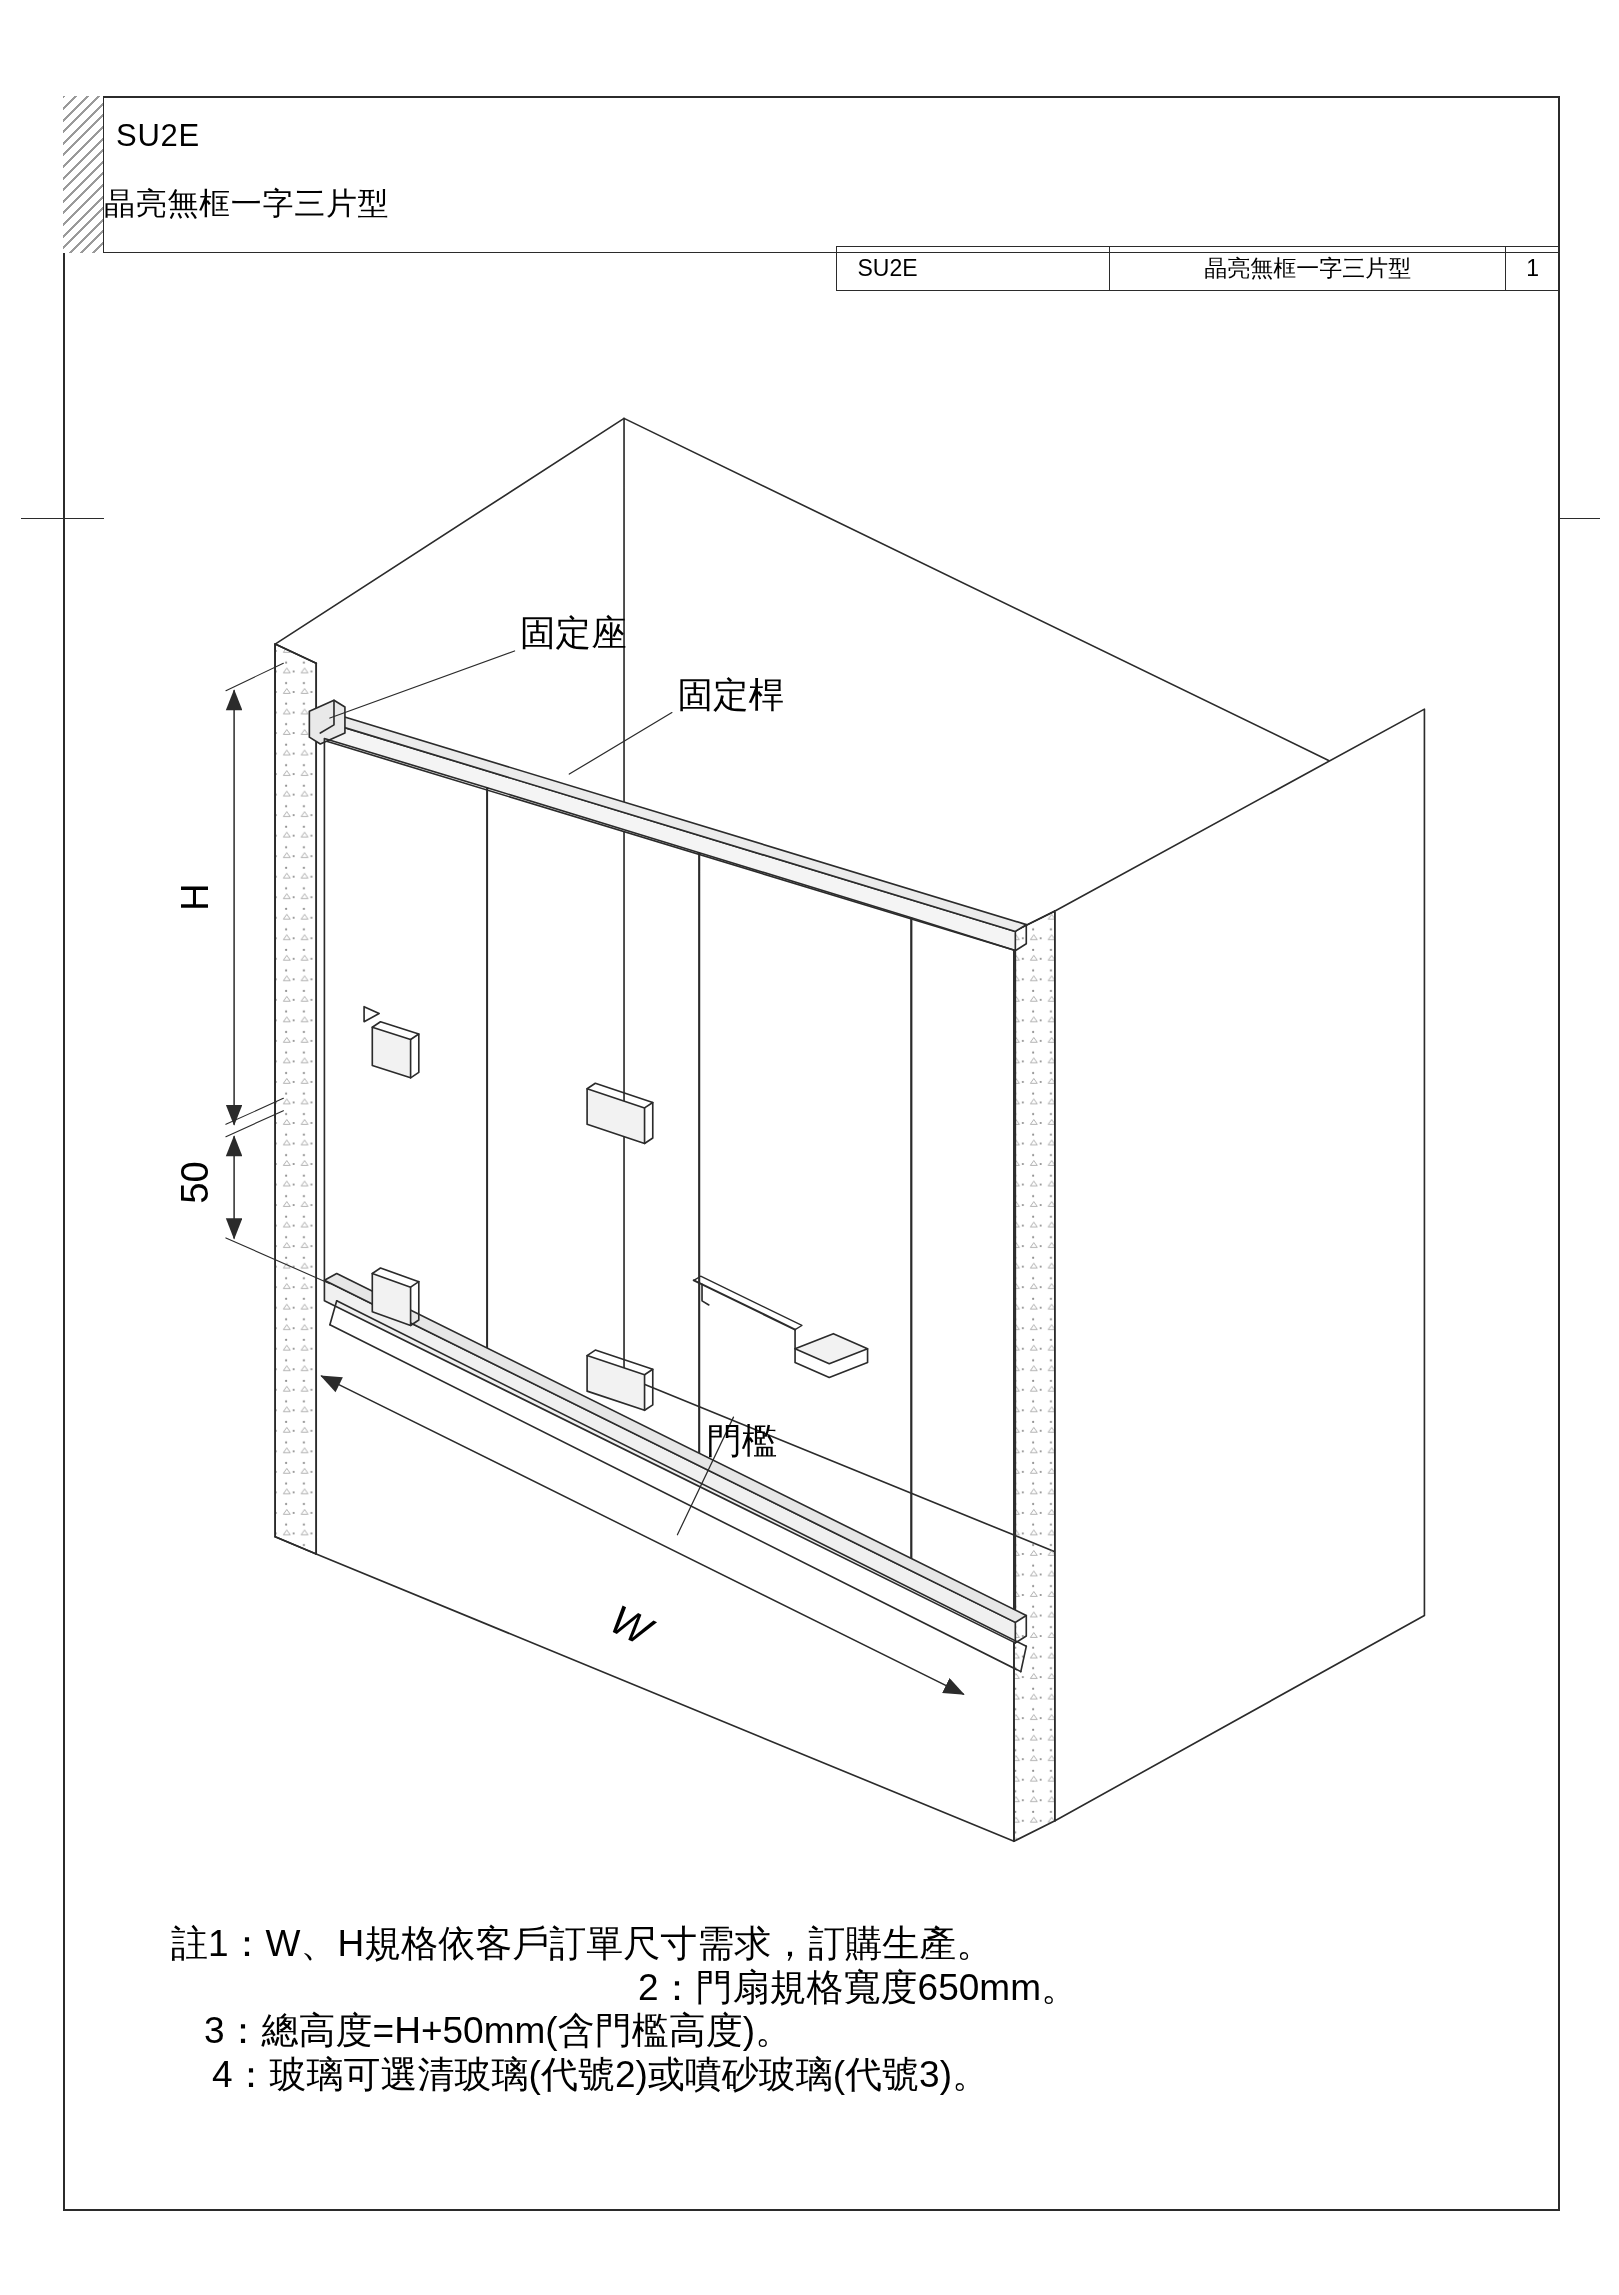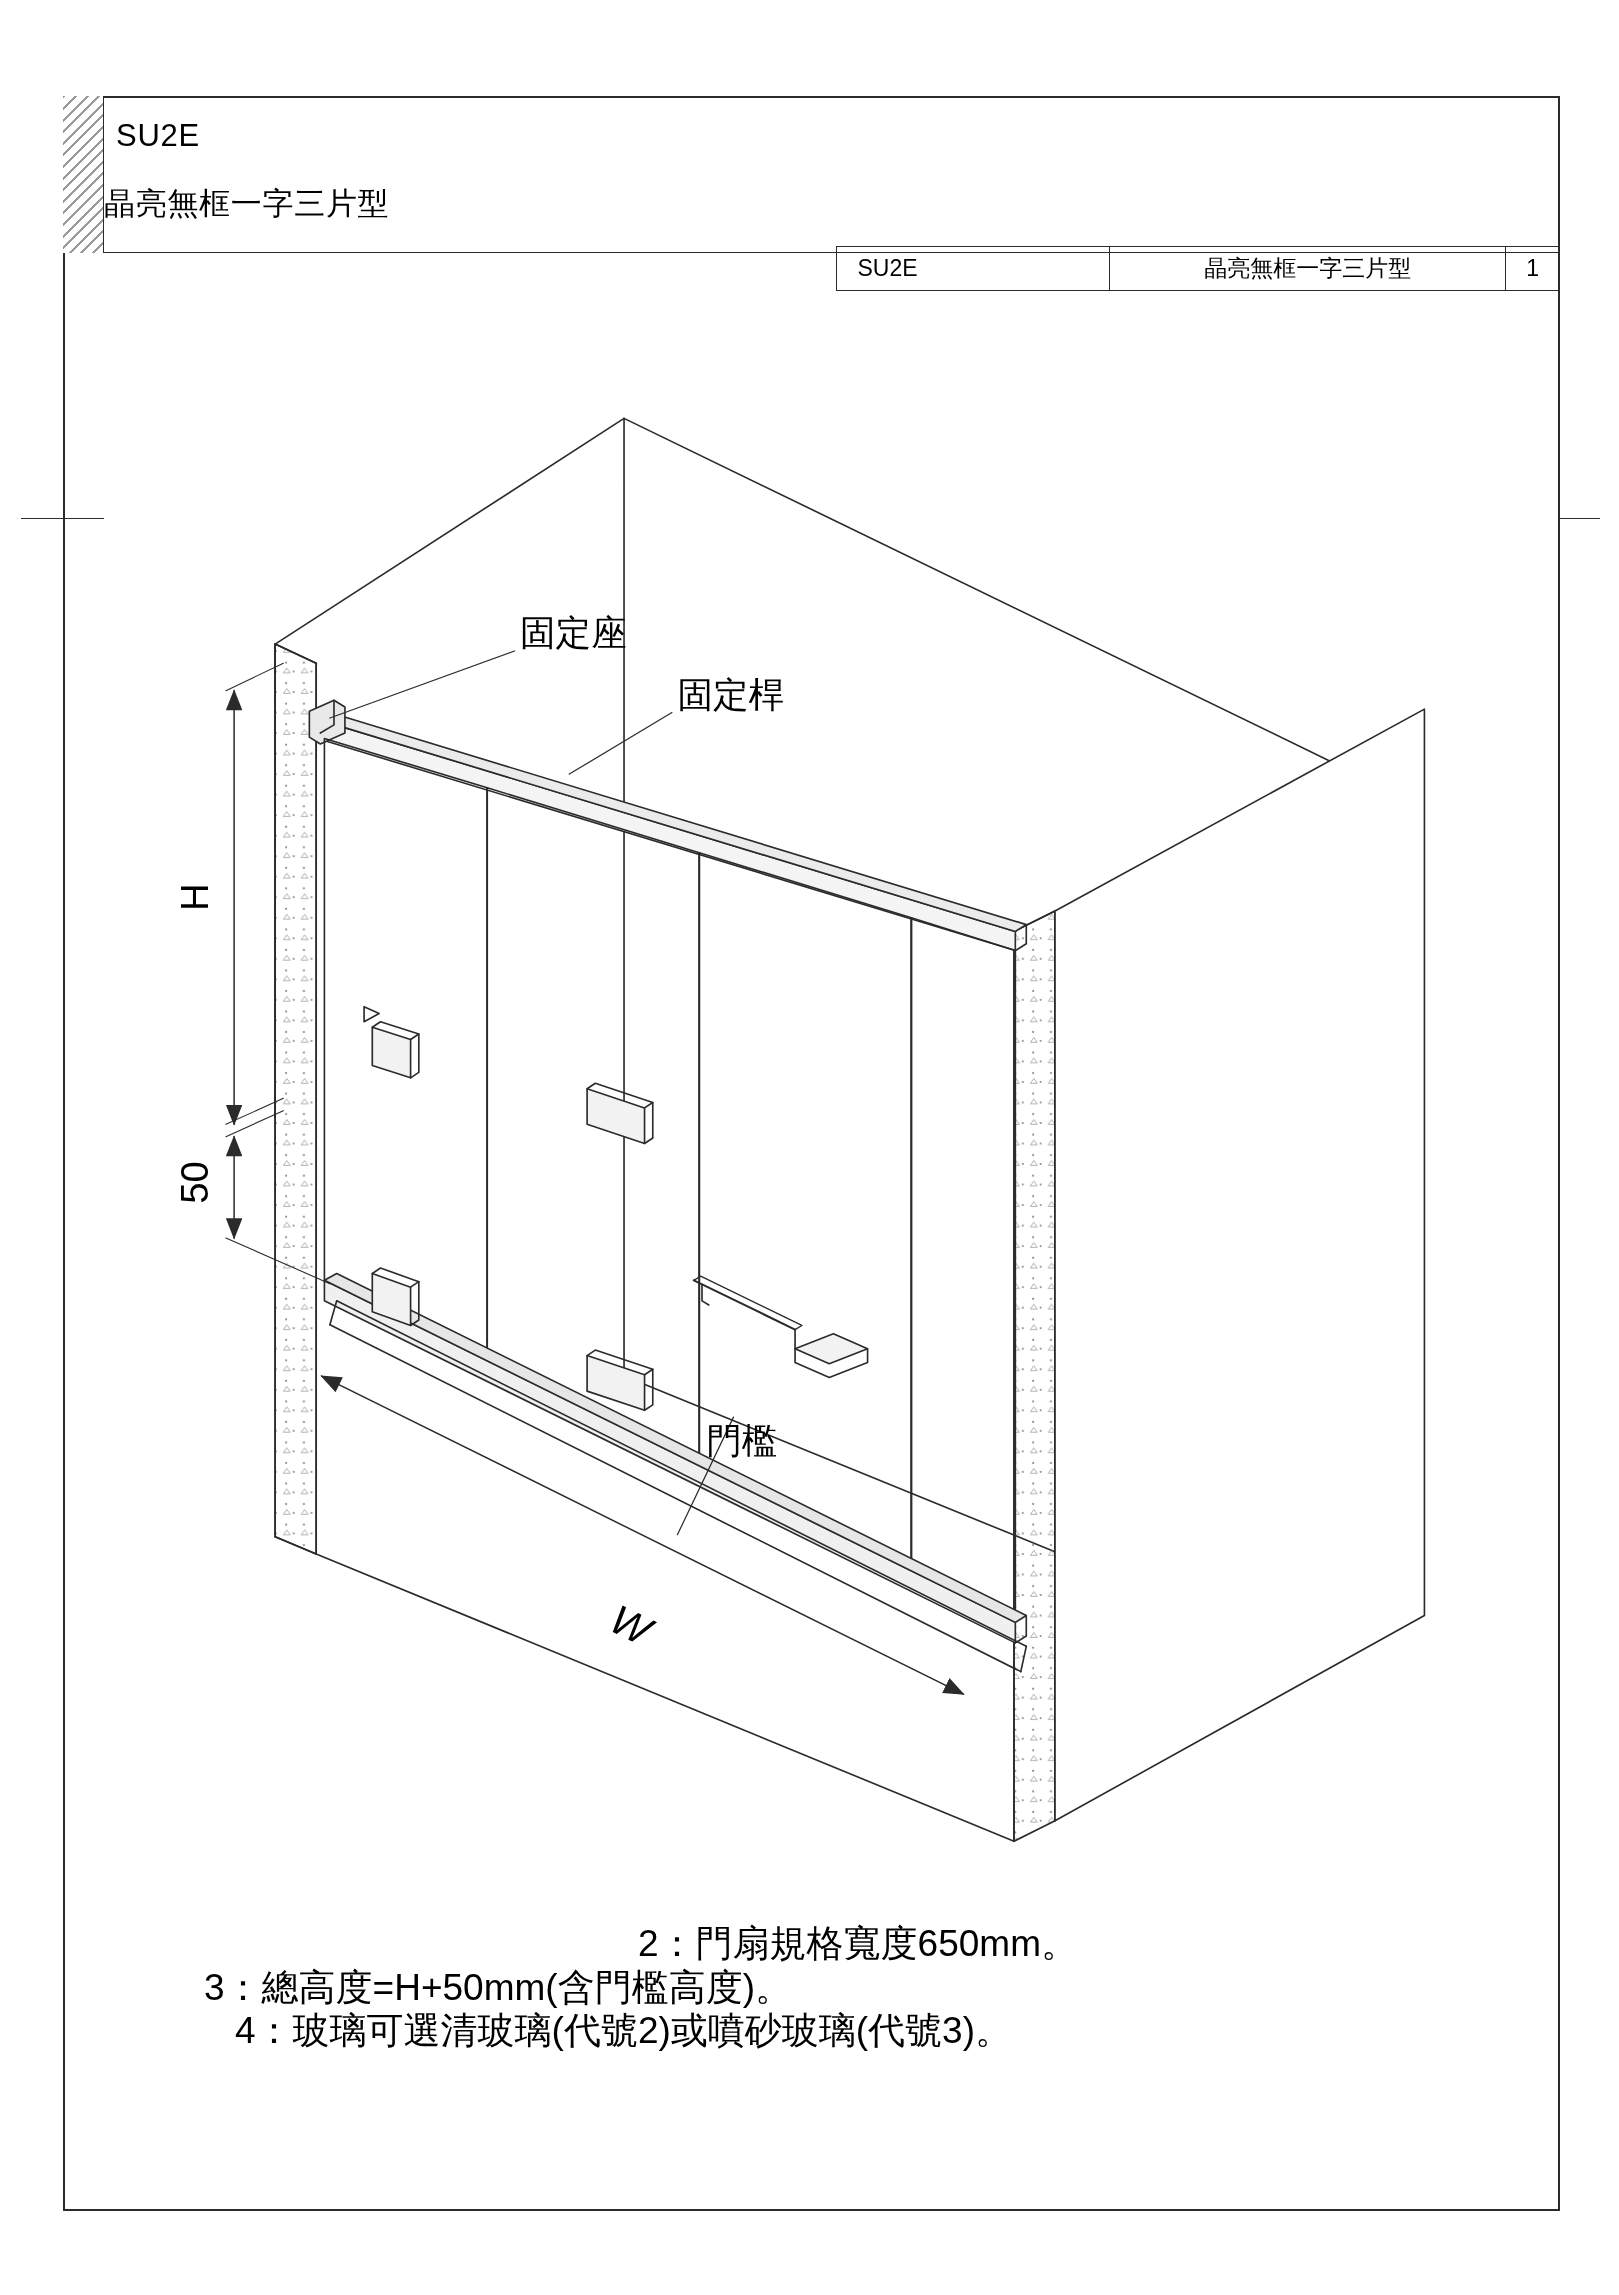--- a/index.html
+++ b/index.html
@@ -134,21 +134,21 @@
   }
   .note-line {
     font-size: 37px;
     line-height: 1.18;
     white-space: nowrap;
     letter-spacing: 0px;
   }
   .note-line.n1 { margin-left: 0px; }
   .note-line.n2 { margin-left: 33px; text-align: center; }
   .note-line.n3 { margin-left: 33px; }
-  .note-line.n4 { margin-left: 64px; }
+  .note-line.n4 { margin-left: 41px; }
 </style>
 </head>
 <body>
 
 <div class="page">
 
   <div class="frame"></div>
 
   <div class="title-tab"></div>
   <div class="title-block"></div>
@@ -279,19 +279,20 @@
         <text x="838" y="462" font-size="52">固定桿</text>
         <text x="880" y="1552" font-size="52">門檻</text>
         <text x="152" y="760" font-size="56" transform="rotate(-90 152 760)">H</text>
         <text x="152" y="1188" font-size="56" transform="rotate(-90 152 1188)">50</text>
         <text x="735" y="1810" font-size="60" font-style="italic" transform="rotate(26 735 1810)">W</text>
       </g>
     </svg>
   </div>
 
   <div class="notes">
+    <div class="note-line n1">註1：W、H規格依客戶訂單尺寸需求，訂購生產。</div>
     <div class="note-line n2">2：門扇規格寬度650mm。</div>
     <div class="note-line n3">3：總高度=H+50mm(含門檻高度)。</div>
     <div class="note-line n4">4：玻璃可選清玻璃(代號2)或噴砂玻璃(代號3)。</div>
   </div>
 
 </div>
 
 
 </body></html>

